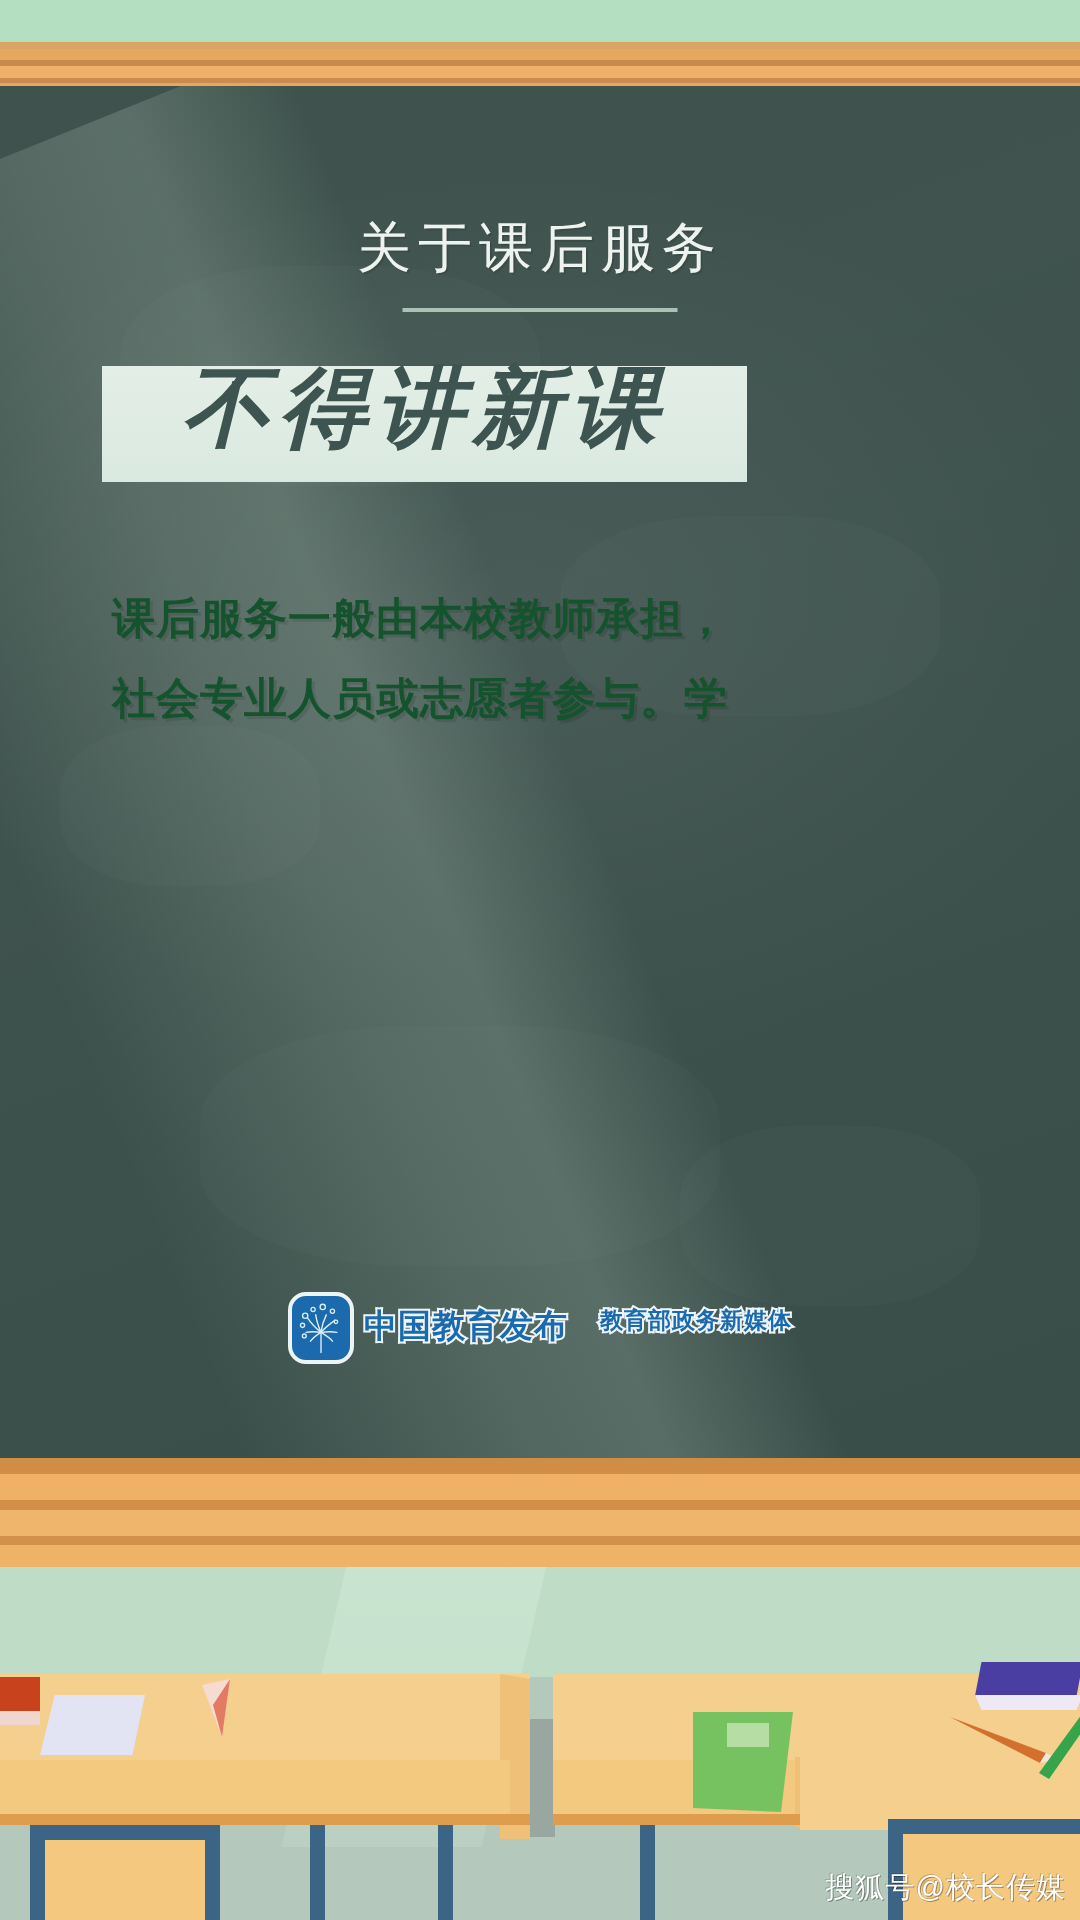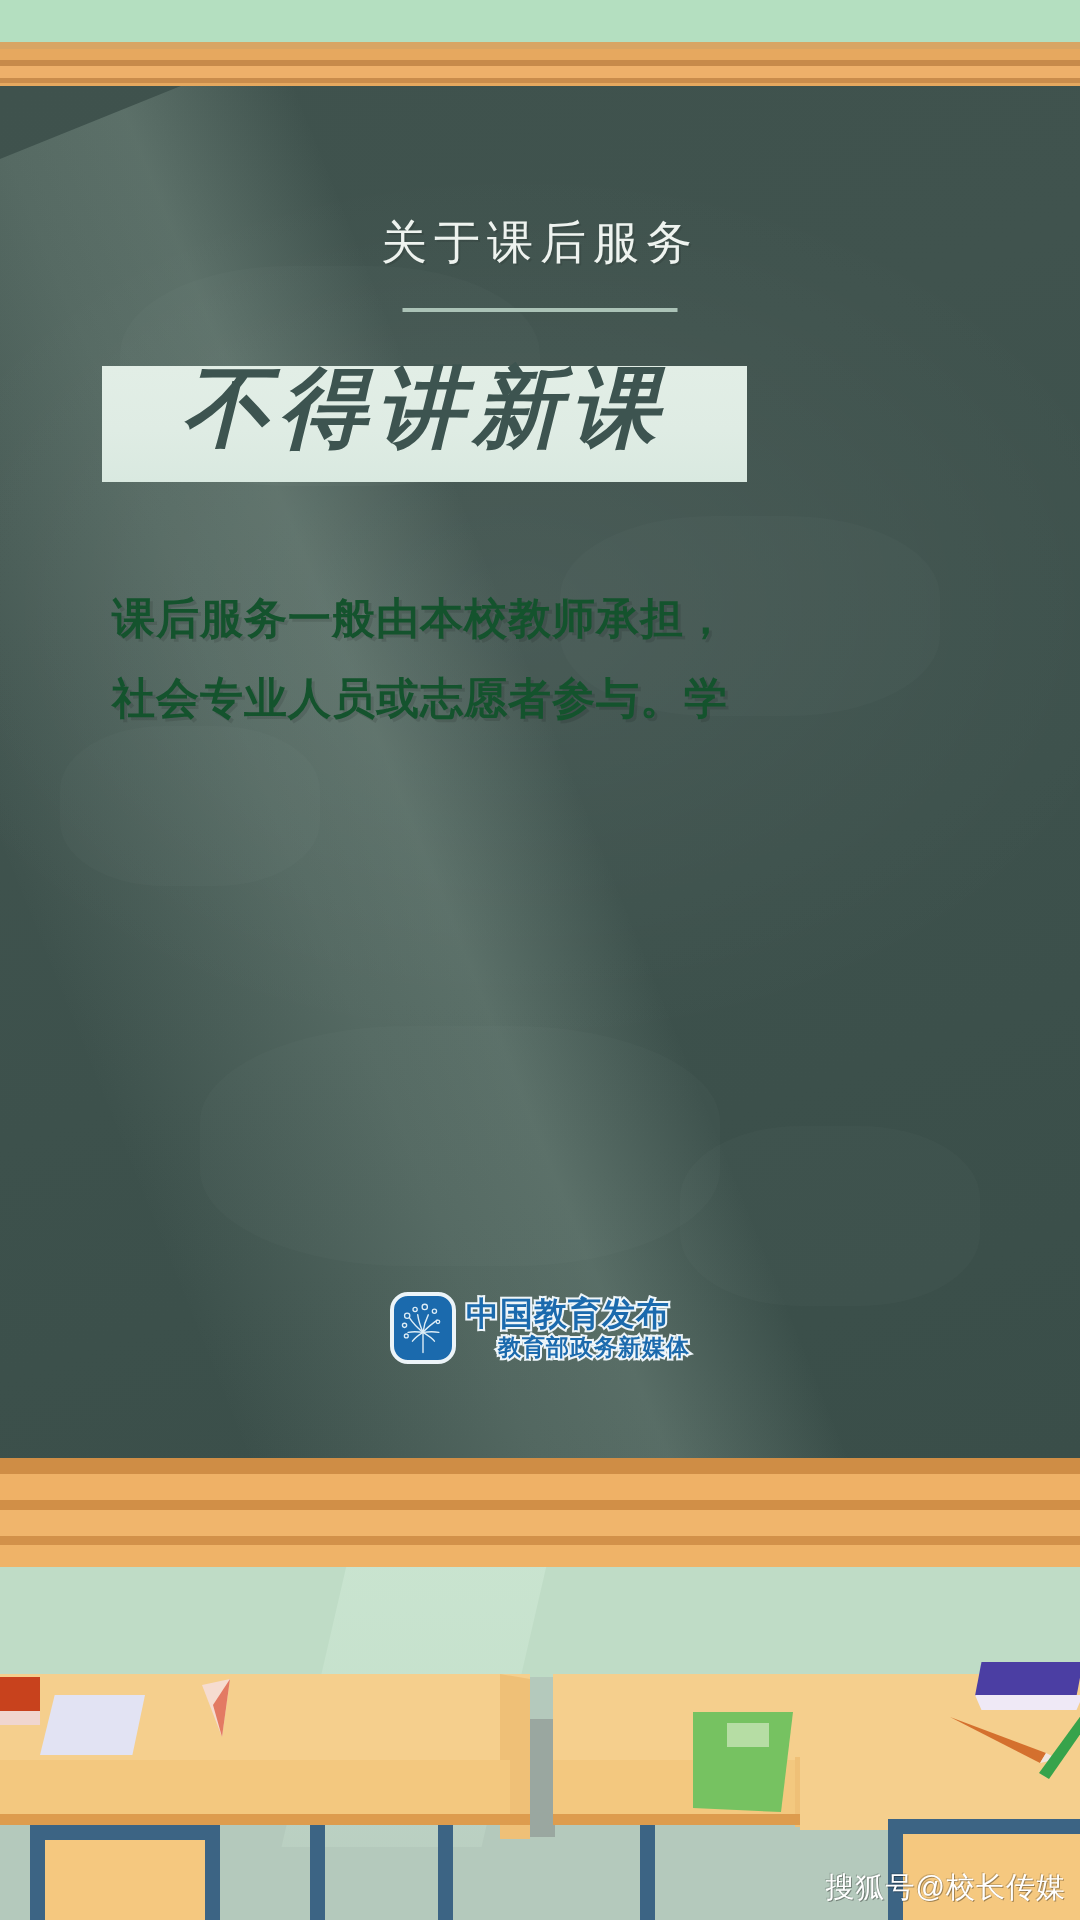--- a/index.html
+++ b/index.html
@@ -77,21 +77,21 @@
 
   
   .kicker-wrap {
     position: absolute;
     left: 0; top: 212px;
     width: 1080px;
     text-align: center;
   }
   .kicker {
     display: inline-block;
-    font-size: 46px;
+    font-size: 54px;
     letter-spacing: 7px;
     color: #eef3ef;
     font-weight: 500;
     padding: 0 6px 14px 6px;
     text-shadow: 2px 2px 0 rgba(0,0,0,0.10);
   }
   .kicker-rule {
     position: absolute;
     left: 50%;
     transform: translateX(-50%);
@@ -161,21 +161,21 @@
     overflow: hidden;
     flex: none;
   }
   .logo-mark .dandelion {
     position: absolute;
     left: 0; top: 0;
     width: 100%; height: 100%;
   }
   .logo-text {
     display: flex;
-    flex-direction: column;
+    flex-direction: row;
     line-height: 1;
   }
   .logo-main {
     font-size: 33px;
     font-weight: 700;
     color: #1b6aad;
     letter-spacing: 1px;
     -webkit-text-stroke: 4px #eef5f9;
     paint-order: stroke fill;
     margin-bottom: 6px;

